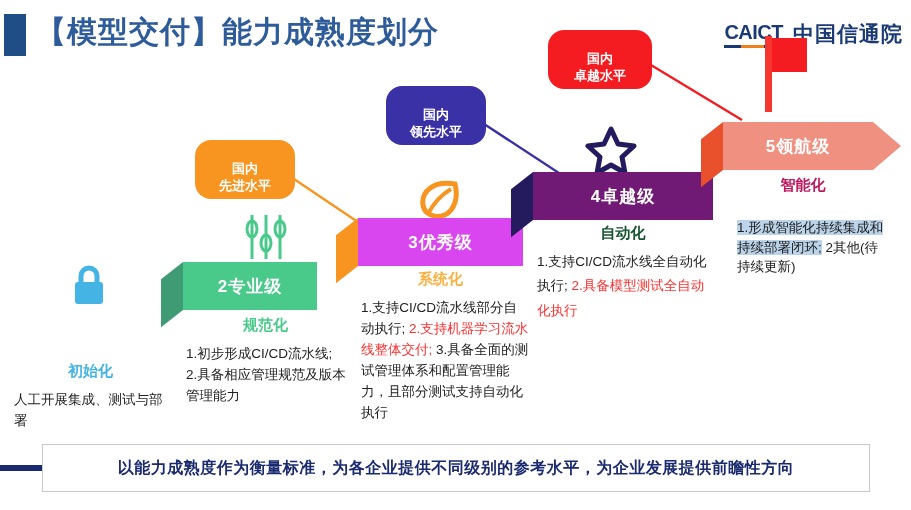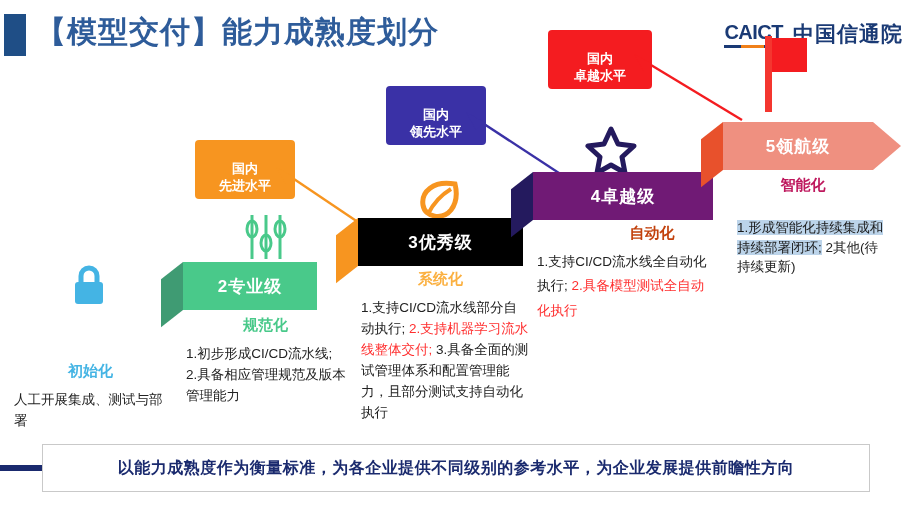--- a/index.html
+++ b/index.html
@@ -52,21 +52,21 @@
     background:#ef9080;display:flex;align-items:center;justify-content:center;
     color:#fff;font-size:17px;font-weight:bold;letter-spacing:1px;
   }
   .arrow-head{
     position:absolute;right:0;top:0;width:28px;height:100%;
     background:#ef9080;clip-path:polygon(0 0,100% 50%,0 100%);
   }
 
   
   .callout{
-    position:absolute;border-radius:4px;color:#fff;font-weight:bold;
+    position:absolute;border-radius:16px;color:#fff;font-weight:bold;
     font-size:13px;line-height:1.25;text-align:center;
     padding:5px 10px;white-space:pre-line;
   }
   .callout.orange{background:#f79520;}
   .callout.blue{background:#3a31a6;}
   .callout.red{background:#f41c20;}
 
   
   .icon{position:absolute;}
 
@@ -164,38 +164,38 @@
       <div class="step-face" style="background:#49c98a;">
         <span>2专业级</span>
       </div>
     </div>
     <div class="step-sub" style="left:183px;top:316px;width:165px;color:#49c98a;">规范化</div>
     <div class="step-desc" style="left:186px;top:344px;width:170px;white-space:pre-line;">1.初步形成CI/CD流水线;
 2.具备相应管理规范及版本管理能力</div>
 
     <div class="step" style="left:358px;top:218px;width:165px;height:48px;">
       <div class="step-side left" style="background:#f79520;"></div>
-      <div class="step-face" style="background:#000000;">
+      <div class="step-face" style="background:#d946ef;">
         <span>3优秀级</span>
       </div>
     </div>
     <div class="step-sub" style="left:358px;top:270px;width:165px;color:#fbb040;">系统化</div>
     <div class="step-desc" style="left:361px;top:298px;width:168px;">
       <span>1.支持CI/CD流水线部分自动执行;</span>
       <span class="hl-red">2.支持机器学习流水线整体交付;</span>
       <span>3.具备全面的测试管理体系和配置管理能力，且部分测试支持自动化执行</span>
     </div>
 
     <div class="step" style="left:533px;top:172px;width:180px;height:48px;">
       <div class="step-side left" style="background:#241a5e;"></div>
       <div class="step-face" style="background:#701a75;">
         <span>4卓越级</span>
       </div>
     </div>
-    <div class="step-sub" style="left:562px;top:224px;width:180px;color:#c2410c;text-align:center;">自动化</div>
+    <div class="step-sub" style="left:533px;top:224px;width:180px;color:#14532d;text-align:center;">自动化</div>
     <div class="step-desc" style="left:537px;top:250px;width:178px;line-height:1.8;">
       <span>1.支持CI/CD流水线全自动化执行;</span>
       <span class="hl-red">2.具备模型测试全自动化执行</span>
     </div>
 
     <div class="arrow-step" style="left:723px;top:122px;width:178px;height:48px;">
       <div class="step-side left" style="background:#e8512c;"></div>
       <div class="arrow-body">
         <span>5领航级</span>
       </div>

